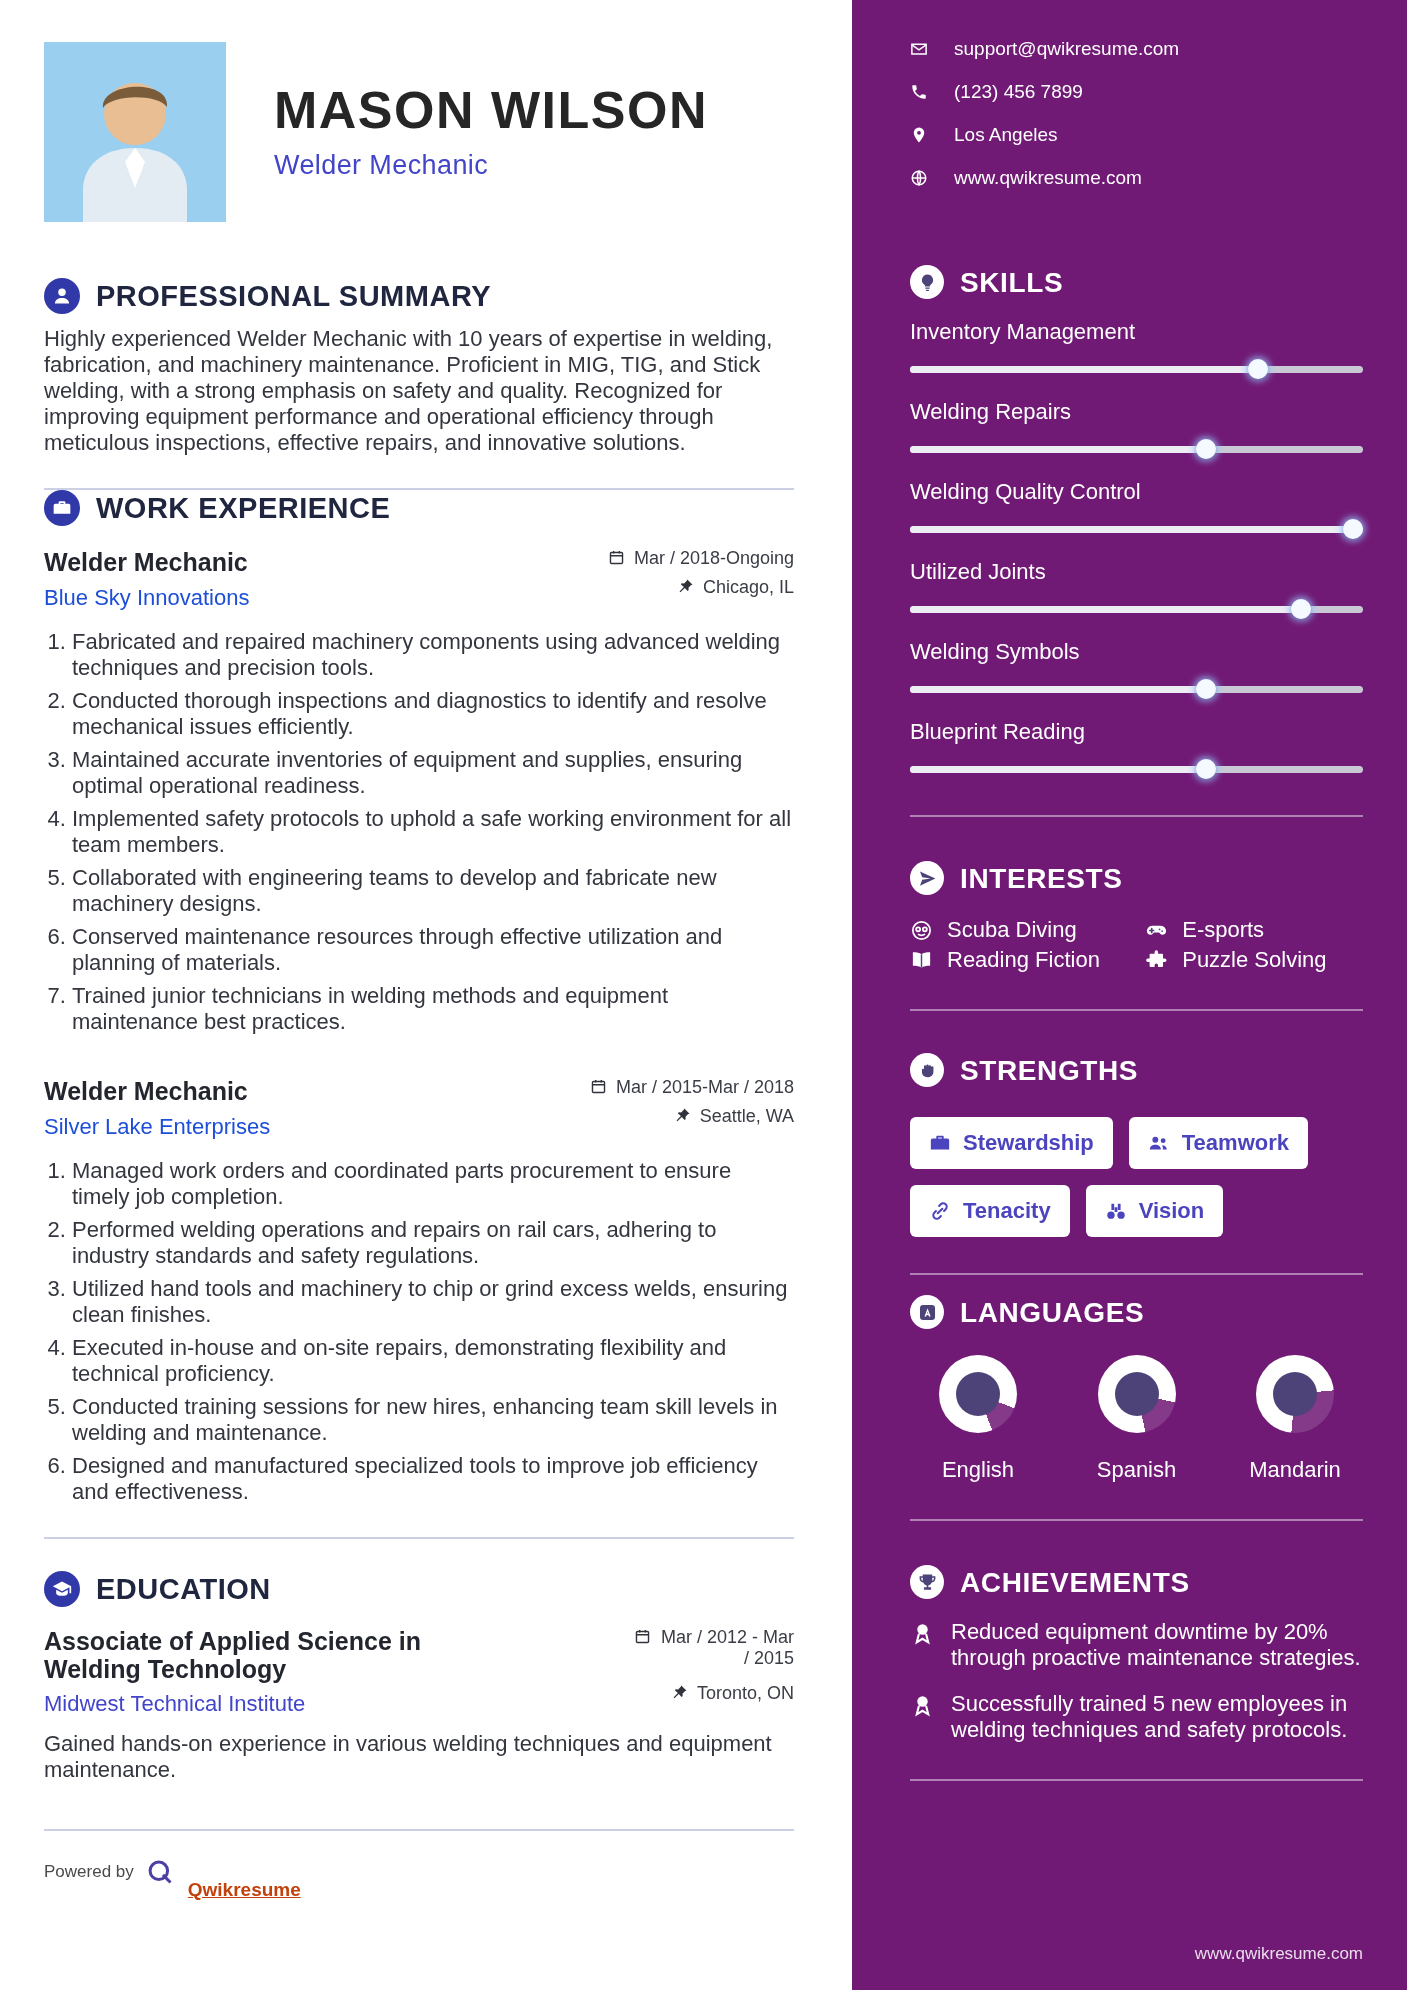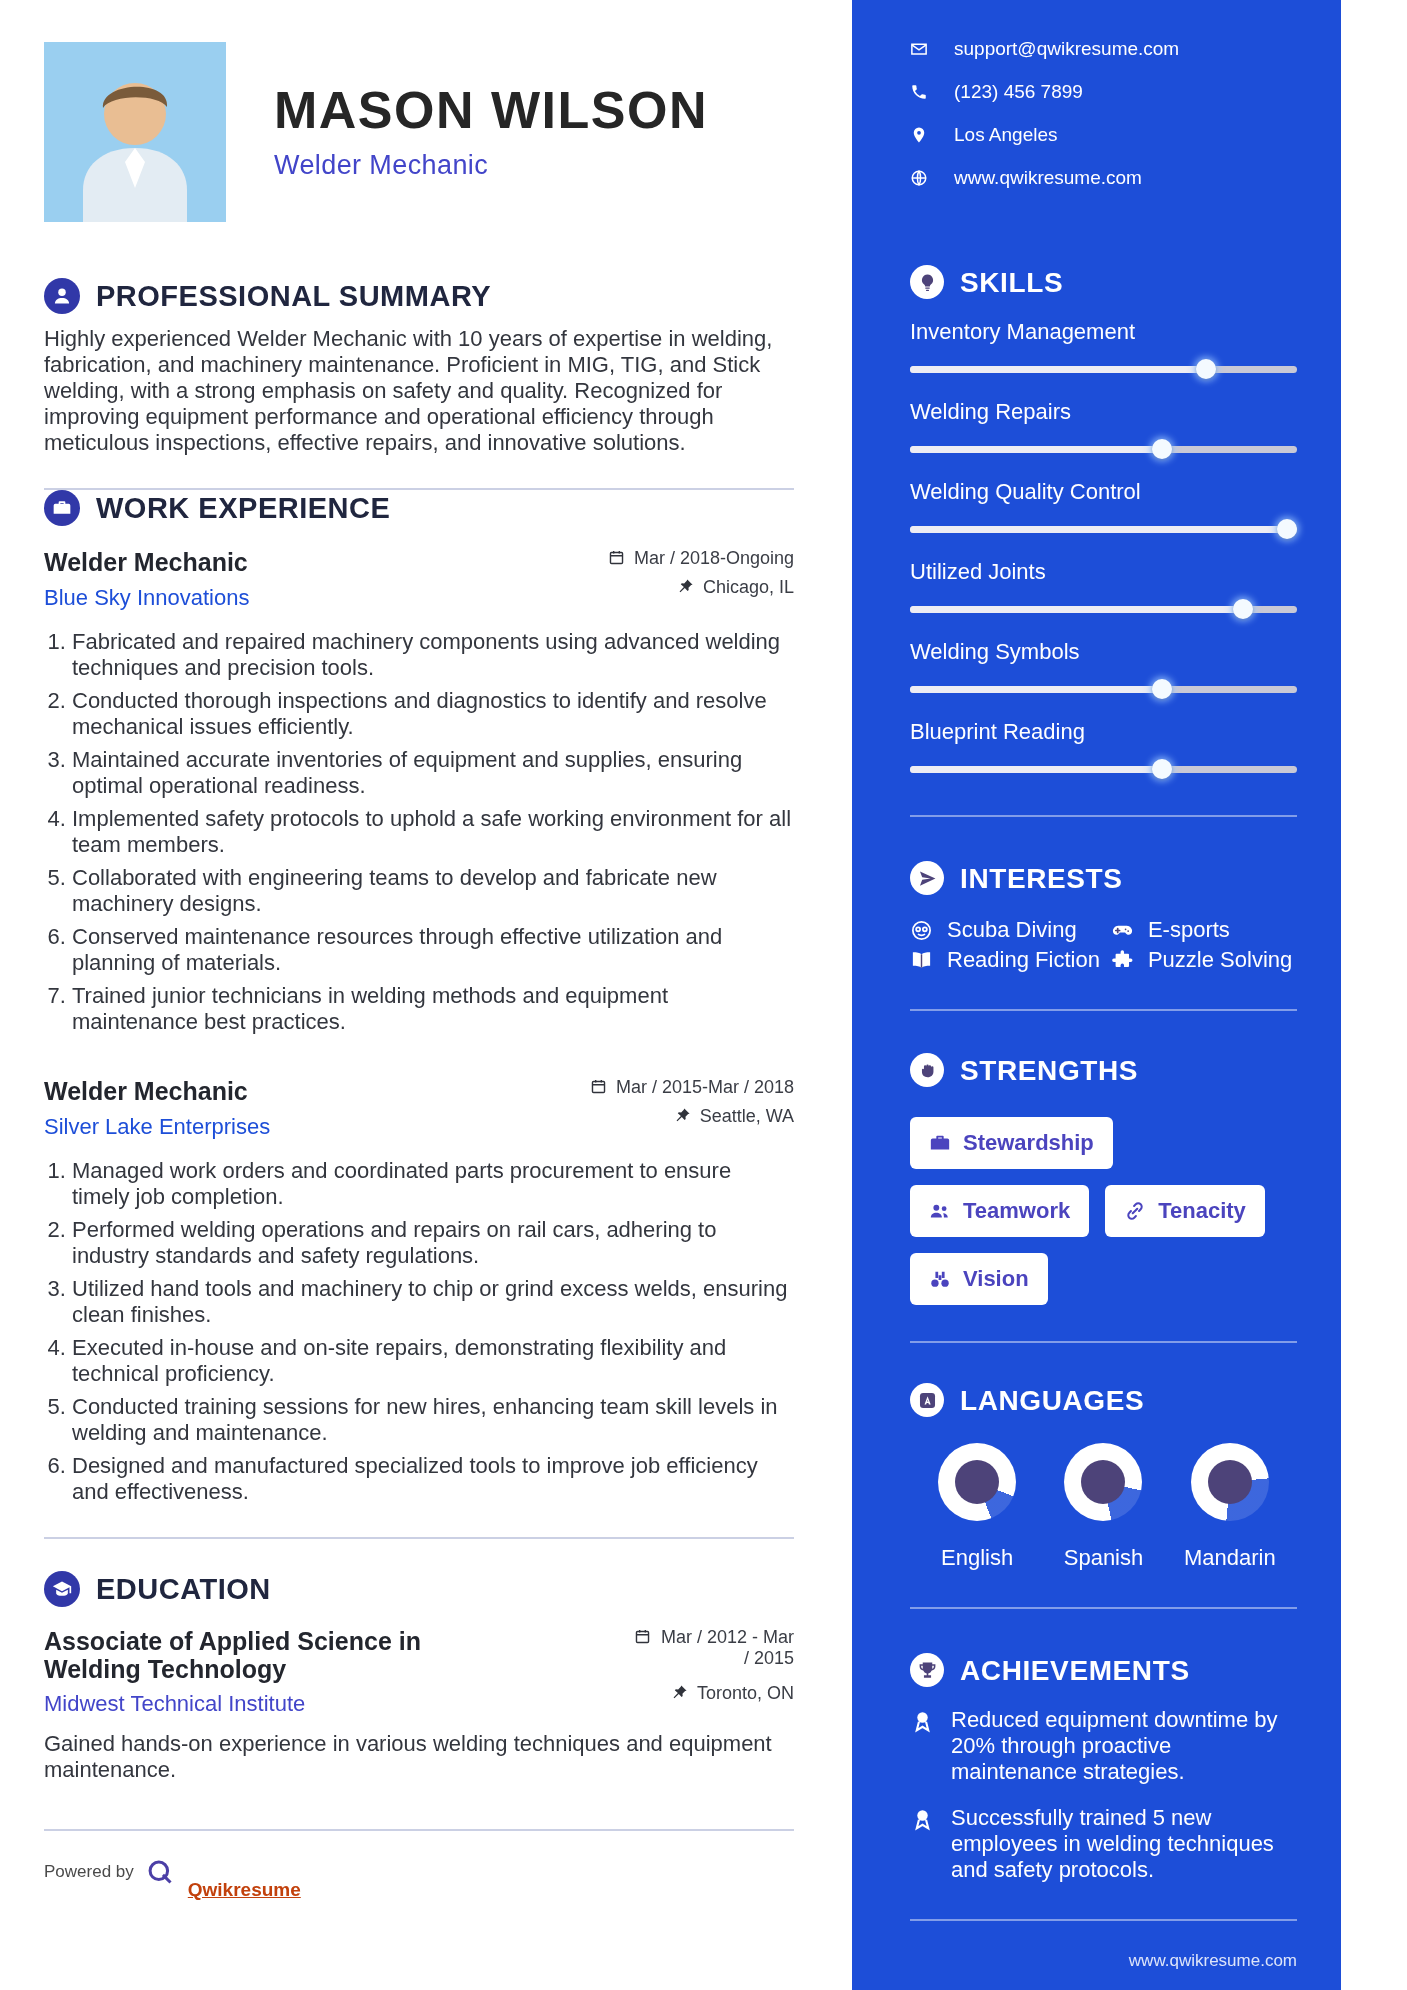--- a/index.html
+++ b/index.html
@@ -46,21 +46,21 @@
   .edu-desc { margin-top:14px; font-size:22px; line-height:26px; }
 
   hr.footer-line { border:none; border-top:2px solid #CBD0E4; margin:46px 0 0 0; }
   .footer { display:flex; align-items:center; gap:12px; margin-top:12px; }
   .powered { font-size:17px; color:#4a4a4a; }
   .qlogo { width:30px; height:30px; display:flex; align-items:center; }
   .qlogo svg { width:28px; height:28px; }
   .brand { font-size:19px; font-weight:bold; color:#c2410c; text-decoration:underline; cursor:pointer;margin-top:36px; }
 
   
-  .sidebar { width:489px; background:#1d4ed8; color:#fff; padding:38px 44px 26px 58px;
+  .sidebar { width:555px; background:#701a75; color:#fff; padding:38px 44px 26px 58px;
              display:flex; flex-direction:column; }
 
   .contact { display:flex; flex-direction:column; gap:21px; }
   .c-row { display:flex; align-items:center; gap:26px; font-size:19px; }
   .c-row svg { width:18px; height:18px; flex:none; }
 
   .s-head { display:flex; align-items:flex-end; gap:16px; }
   .s-badge { width:34px; height:34px; border-radius:50%; background:#fff; color:#4D4379;
              display:flex; align-items:center; justify-content:center; flex:none; }
   .s-badge svg { width:19px; height:19px; }
@@ -84,21 +84,21 @@
   .int-grid { display:grid; grid-template-columns:1.08fr 1fr; row-gap:4px; margin-top:22px; }
   .int-item { display:flex; align-items:center; gap:14px; font-size:22px; }
   .int-item svg { width:23px; height:23px; flex:none; }
 
   .strengths-sec { margin-top:42px; }
   .badges { display:flex; flex-wrap:wrap; gap:16px; margin-top:30px; }
   .badge { background:#fff; color:#4B44BE; border-radius:6px; padding:13px 19px;
            display:inline-flex; align-items:center; gap:12px; font-size:22px; font-weight:bold; }
   .badge svg { width:22px; height:22px; flex:none; }
 
-  .langs-sec { margin-top:40px; }
+  .langs-sec { margin-top:20px; }
   .langs { display:flex; justify-content:space-between; margin-top:26px; padding:0 4px; }
   .lang { display:flex; flex-direction:column; align-items:center; width:128px; }
   .donut { width:78px; height:78px; border-radius:50%; position:relative; }
   .donut::after { content:""; position:absolute; inset:17px; border-radius:50%; background:#4D4379; }
   .lang-label { margin-top:24px; font-size:22px; }
 
   .ach-sec { margin-top:44px; }
   .ach-item { display:flex; gap:16px; margin-top:20px; font-size:22px; line-height:26px; }
   .ach-item svg { width:25px; height:25px; flex:none; margin-top:2px; }
 

